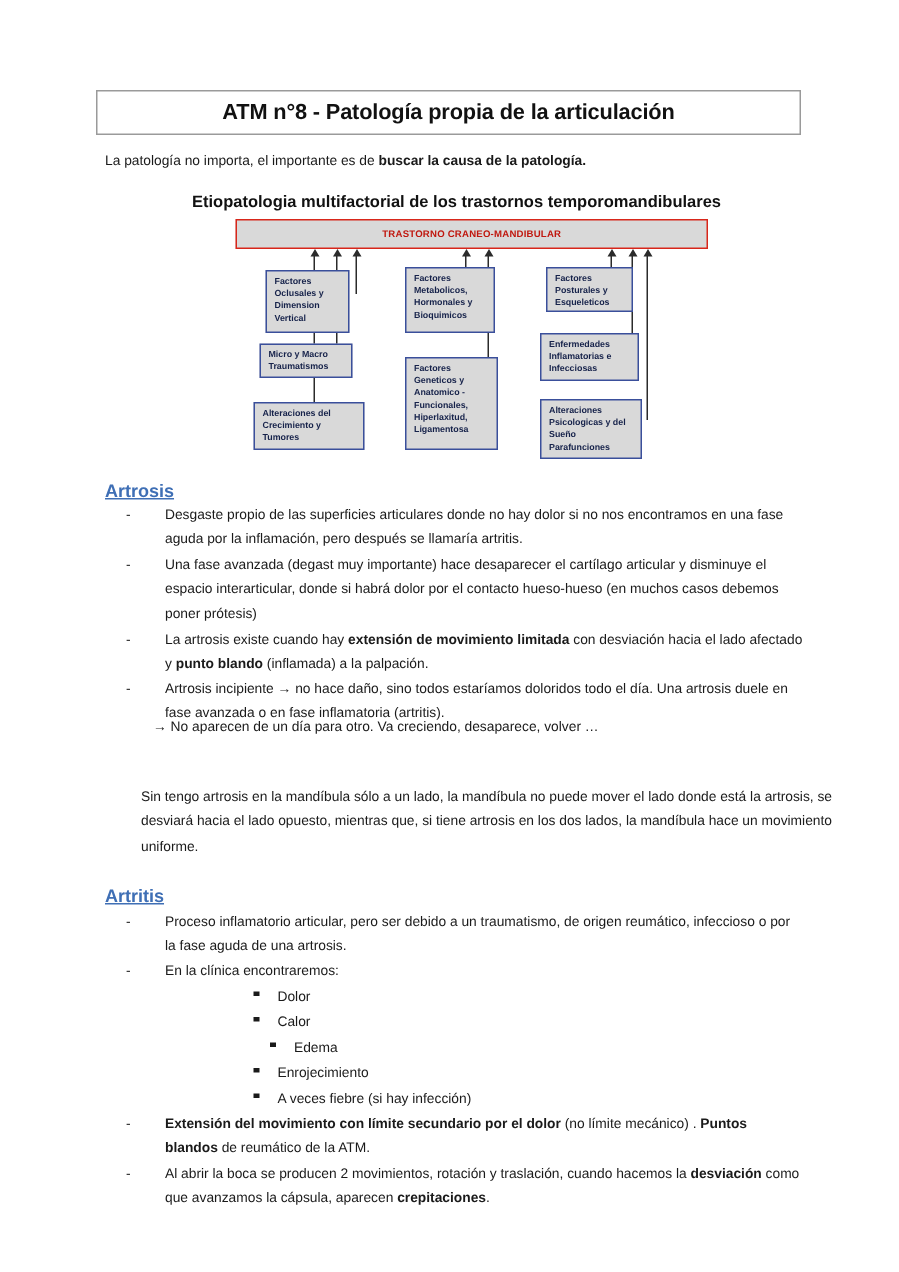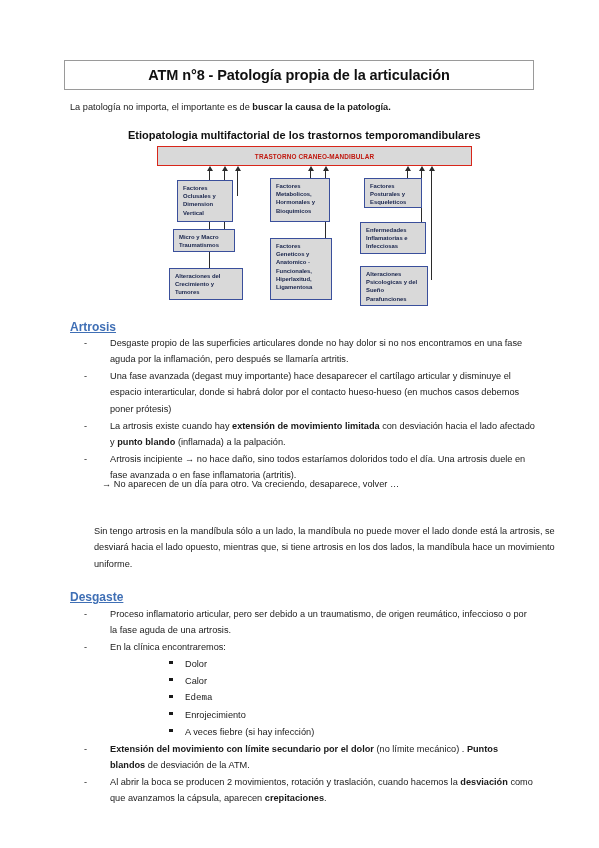--- a/index.html
+++ b/index.html
@@ -233,56 +233,56 @@
 
   <div class="li" style="left:110px; top:451px; width:425px;">
     <span class="dash">-</span>
     <span>Artrosis incipiente → no hace daño, sino todos estaríamos doloridos todo el día. Una artrosis duele en fase avanzada o en fase inflamatoria (artritis).</span>
   </div>
 
   <div class="arrowline" style="left:90px; top:476px; width:440px;margin-left:12px;">→  No aparecen de un día para otro. Va creciendo, desaparece, volver …</div>
 
   <div class="para" style="left:70px; top:523px; width:464px;margin-left:24px;">Sin tengo artrosis en la mandíbula sólo a un lado, la mandíbula no puede mover el lado donde está la artrosis, se desviará hacia el lado opuesto, mientras que, si tiene artrosis en los dos lados, la mandíbula hace un movimiento uniforme.</div>
 
-  <div class="sec-head" style="top:590px;">Desgaste</div>
+  <div class="sec-head" style="top:590px;">Artritis</div>
 
   <div class="li" style="left:110px; top:606px; width:425px;">
     <span class="dash">-</span>
     <span>Proceso inflamatorio articular, pero ser debido a un traumatismo, de origen reumático, infeccioso o por la fase aguda de una artrosis.</span>
   </div>
 
   <div class="li" style="left:110px; top:639px; width:425px;">
     <span class="dash">-</span>
     <span>En la clínica encontraremos:</span>
   </div>
 
   <div class="li2" style="left:185px; top:656px;">
     <span class="sq"></span>
     <span>Dolor</span>
   </div>
   <div class="li2" style="left:185px; top:673px;">
     <span class="sq"></span>
     <span>Calor</span>
   </div>
-  <div class="li2" style="left:185px; top:690px;font-family:Liberation Mono, monospace;">
+  <div class="li2" style="left:196px; top:690px;">
     <span class="sq"></span>
     <span>Edema</span>
   </div>
   <div class="li2" style="left:185px; top:707px;">
     <span class="sq"></span>
     <span>Enrojecimiento</span>
   </div>
   <div class="li2" style="left:185px; top:724px;">
     <span class="sq"></span>
     <span>A veces fiebre (si hay infección)</span>
   </div>
 
   <div class="li" style="left:110px; top:741px; width:425px;">
     <span class="dash">-</span>
-    <b>Extensión del movimiento con límite secundario por el dolor</b><span> (no límite mecánico) . </span><b>Puntos blandos</b><span> de desviación de la ATM.</span>
+    <b>Extensión del movimiento con límite secundario por el dolor</b><span> (no límite mecánico) . </span><b>Puntos blandos</b><span> de reumático de la ATM.</span>
   </div>
 
   <div class="li" style="left:110px; top:774px; width:425px;">
     <span class="dash">-</span>
     <span>Al abrir la boca se producen 2 movimientos, rotación y traslación, cuando hacemos la </span><b>desviación</b><span> como que avanzamos la cápsula, aparecen </span><b>crepitaciones</b><span>.</span>
   </div>
 
 </div>
 
 </body></html>

